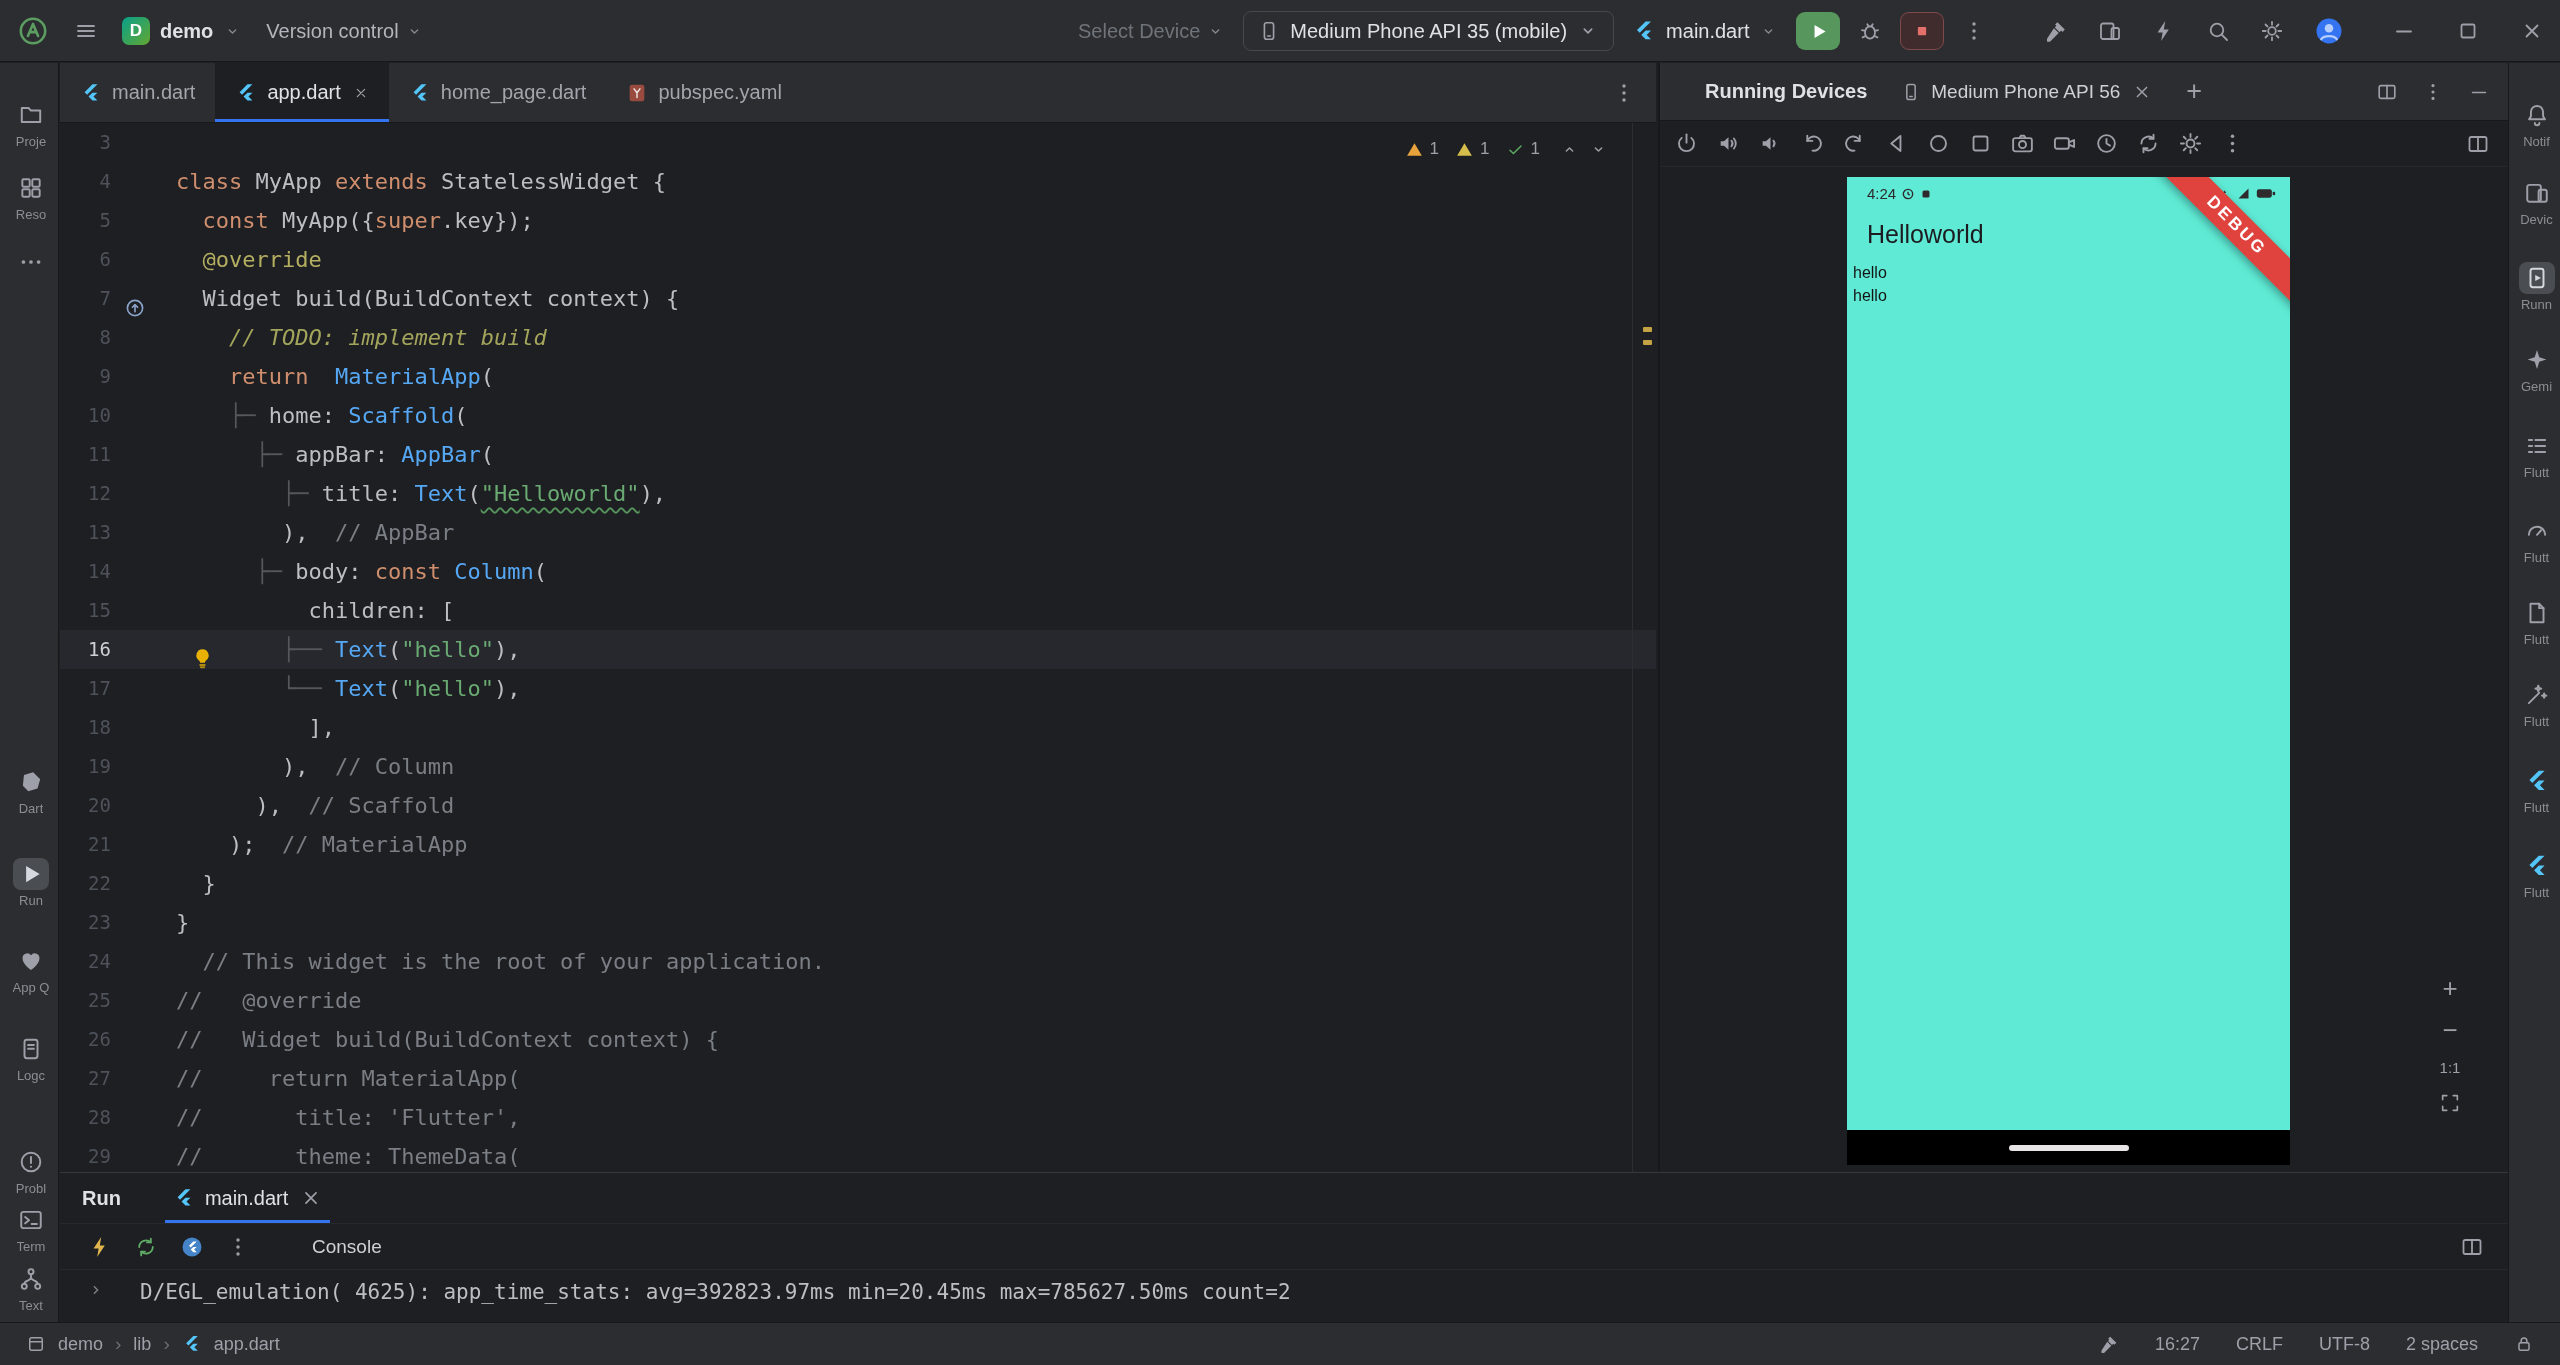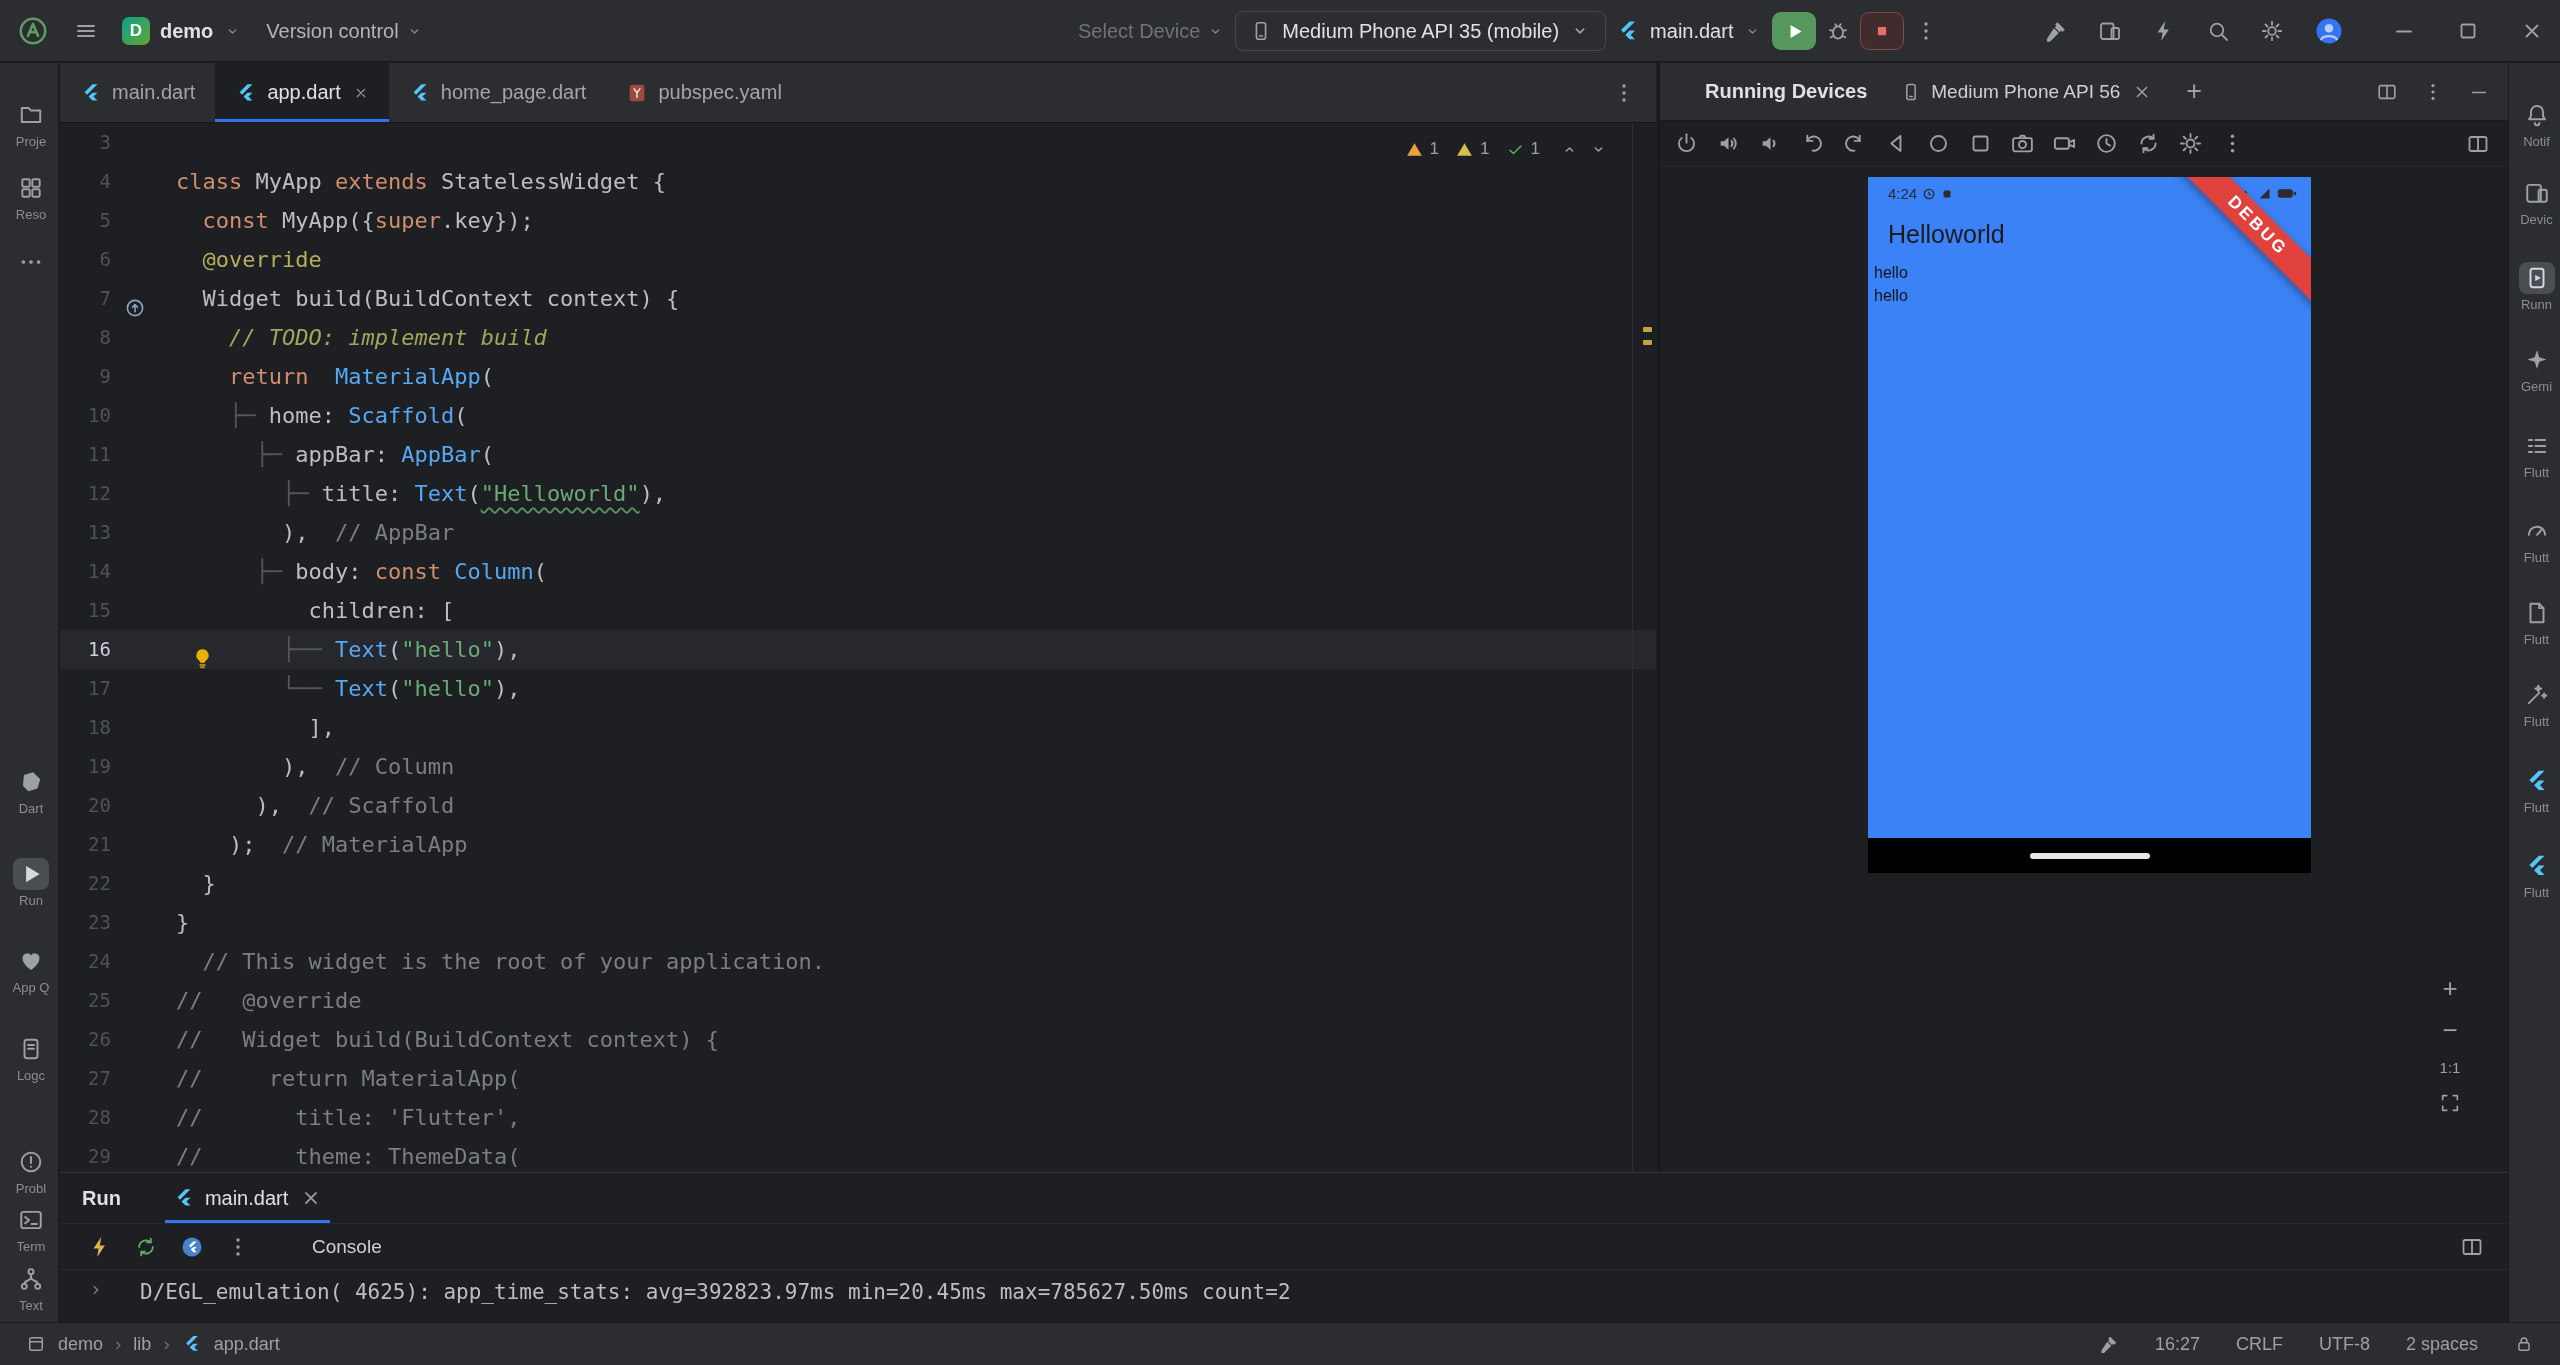--- a/index.html
+++ b/index.html
@@ -12,21 +12,21 @@
 .titlebar{position:absolute;top:0;left:0;right:0;height:62px;background:#2B2D30;border-bottom:1px solid #17181A}
 .tb-left{position:absolute;left:16px;top:0;height:62px;display:flex;align-items:center;gap:24px}
 .app-logo .ic{width:34px;height:34px}
 .tb-icon{color:#9DA0A8;display:inline-flex;align-items:center}
 .proj{display:flex;align-items:center;gap:10px}
 .proj-badge{width:28px;height:28px;border-radius:7px;background:linear-gradient(135deg,#09A08B,#64A730);color:#fff;font-size:17px;font-weight:700;display:flex;align-items:center;justify-content:center}
 .proj-name{color:#DFE1E5;font-size:20px;font-weight:600}
 .chev{color:#84878D}
 .chev .ic{width:19px;height:19px}
 .vcs{display:flex;align-items:center;gap:6px;color:#B2B5BC;font-size:20px}
-.tb-center{position:absolute;left:1078px;top:0;height:62px;display:flex;align-items:center;gap:10px}
+.tb-center{position:absolute;left:1078px;top:0;height:62px;display:flex;align-items:center;gap:18px}
 .sel-device{display:flex;align-items:center;gap:6px;color:#6F737A;font-size:20px}
 .device-combo{display:flex;align-items:center;gap:10px;height:40px;padding:0 14px;border:1px solid #46484D;border-radius:8px;color:#DFE1E5;font-size:20px}
 .device-combo .ic{width:22px;height:22px;color:#9DA0A8}
 .runcfg{display:flex;align-items:center;gap:10px;color:#DFE1E5;font-size:20px}
 .c-flutter{color:#54C5F8}
 .c-yellow{color:#E0B64F}
 .c-green{color:#5FAD65}
 .run-btn{width:44px;height:38px;border:none;border-radius:9px;background:#57965C;display:flex;align-items:center;justify-content:center;color:#fff}
 .run-btn .ic{width:21px;height:21px}
 .stop-btn{width:44px;height:38px;border:1px solid #80494C;border-radius:9px;background:#402B2D;display:flex;align-items:center;justify-content:center;color:#E3706B}
@@ -113,21 +113,21 @@
 .rp-tab{display:flex;align-items:center;gap:10px;color:#CED0D6;font-size:19px;height:100%;padding:0 4px}
 .rp-tab .ic{width:20px;height:20px;color:#9DA0A8}
 .rp-plus{color:#9DA0A8;font-size:27px;line-height:1}
 .rp-hr{margin-left:auto;display:flex;align-items:center;gap:24px;color:#9DA0A8}
 .rp-hr .ic{width:22px;height:22px}
 .rp-toolbar{height:46px;display:flex;align-items:center;padding:0 18px 0 14px;border-bottom:1px solid #26282C}
 .dt-icons{display:flex;align-items:center;gap:17px;color:#9DA0A8}
 .dt-btn{display:inline-flex}
 .dt-btn .ic{width:25px;height:25px}
 .dt-right{margin-left:auto;color:#9DA0A8}
-.phone{position:absolute;left:208px;top:114px;width:443px;height:696px;background:#3b82f6;overflow:hidden;color:#1C1B1F}
+.phone{position:absolute;left:187px;top:114px;width:443px;height:988px;background:#5eead4;overflow:hidden;color:#1C1B1F}
 .ph-status{display:flex;justify-content:space-between;align-items:center;padding:8px 14px 0 20px;font-size:15px;color:#2E2A2E;position:relative;z-index:1}
 .ph-left,.ph-right{display:flex;align-items:center;gap:5px}
 .ph-appbar{padding:18px 20px 8px;font-size:25px;color:#1C1B1F}
 .ph-body{padding:4px 6px;font-size:16px;line-height:23px;color:#141414}
 .debug-banner{position:absolute;top:34px;right:-64px;width:235px;transform:rotate(45deg);background:#E0433E;color:#FFF;font-size:17px;font-weight:700;letter-spacing:3px;text-align:center;padding:5px 0;box-shadow:0 3px 8px rgba(0,0,0,.35);z-index:3}
 .ph-nav{position:absolute;left:0;right:0;bottom:0;height:35px;background:#000;display:flex;align-items:center;justify-content:center}
 .pill{width:120px;height:6px;border-radius:3px;background:#E8E6E7}
 .zoom-col{position:absolute;left:768px;top:912px;width:44px;display:flex;flex-direction:column;align-items:center;gap:16px;color:#9DA0A8}
 .zoom-btn{font-size:26px;line-height:1}
 .zoom-label{font-size:15px}

